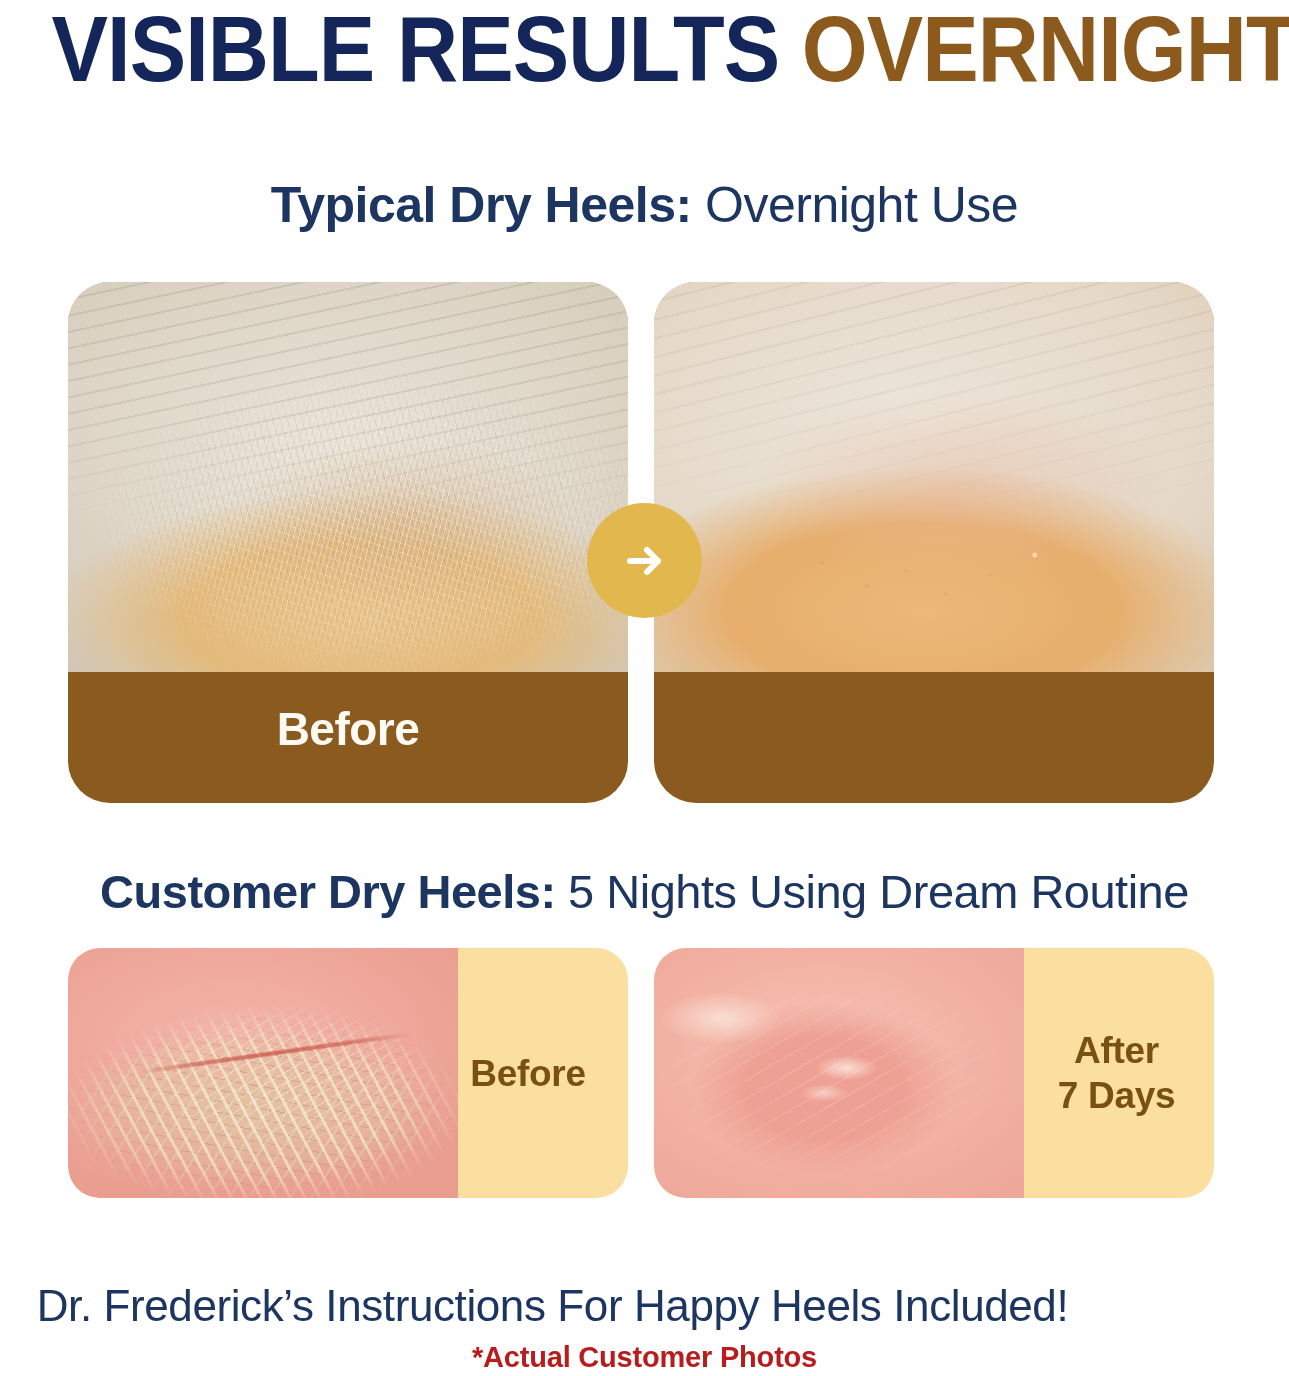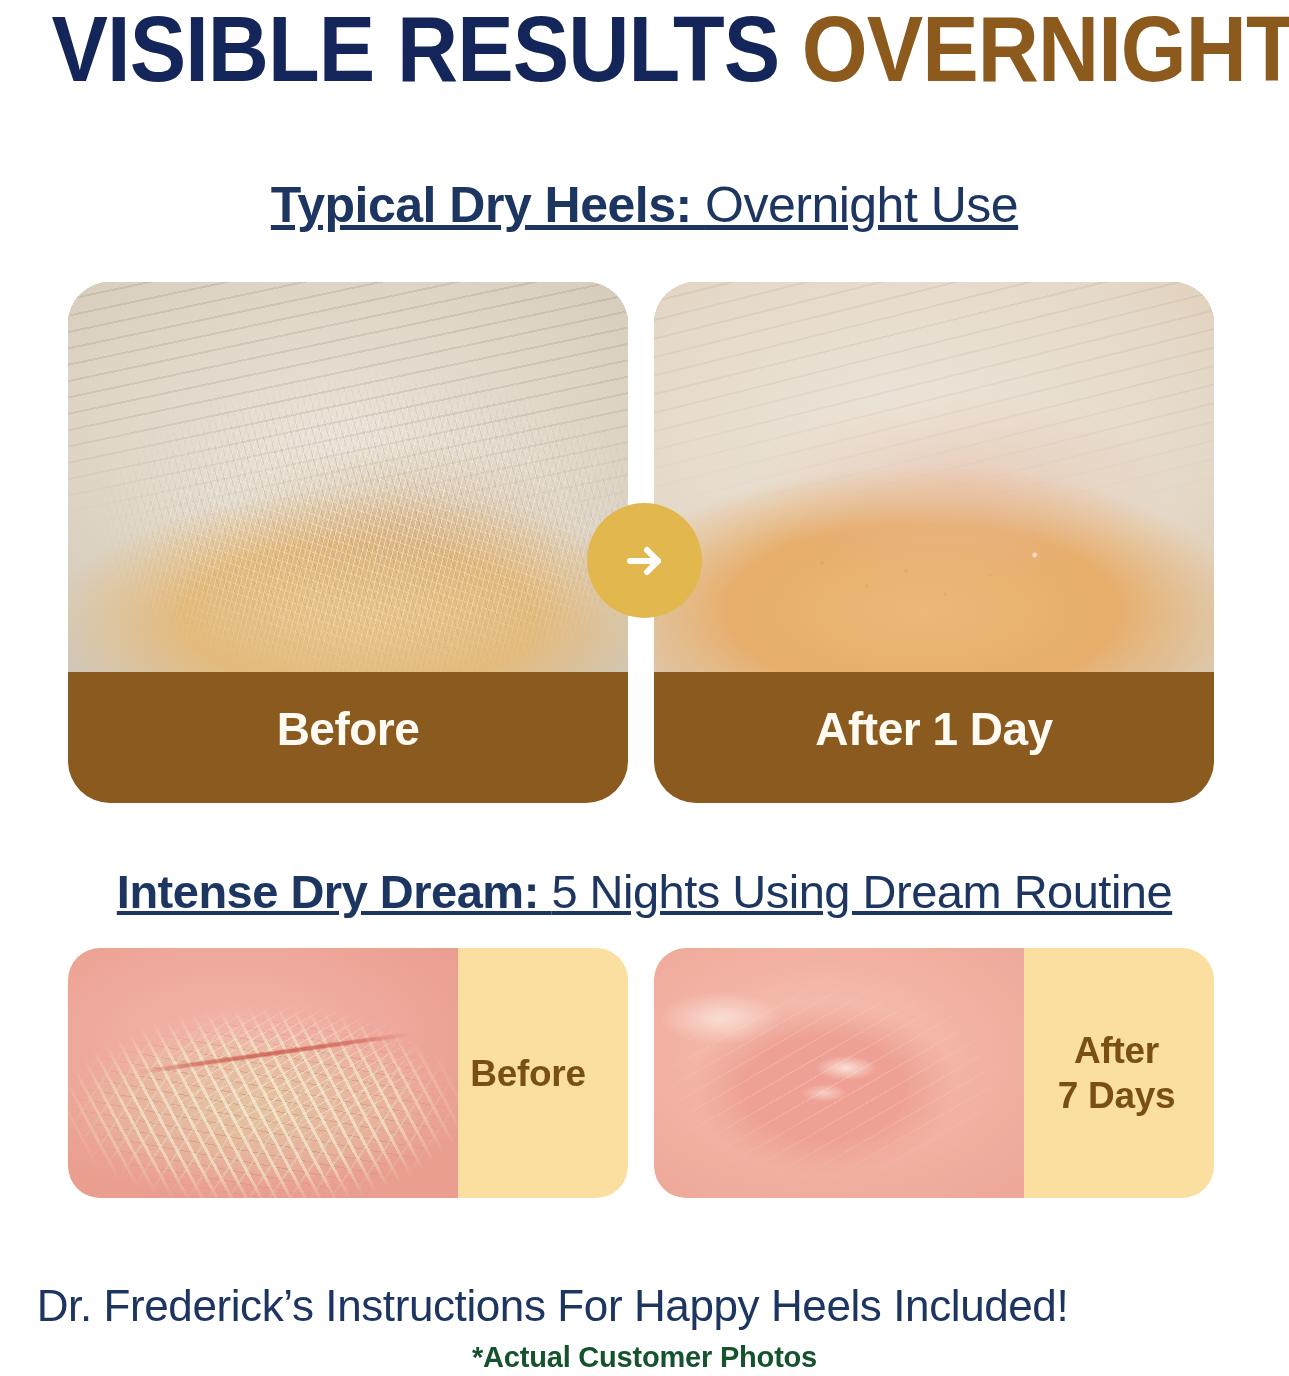--- a/index.html
+++ b/index.html
@@ -38,21 +38,20 @@
   .section-title {
     position: absolute;
     left: 0;
     width: 1289px;
     text-align: center;
     white-space: nowrap;
     color: #1d3661;
     font-size: 50px;
     line-height: 60px;
     letter-spacing: -0.5px;
-    text-decoration: underline;
   }
   .section-title .lead { font-weight: 700; }
   .section-title .rest { font-weight: 400; }
   #section-title-1 { top: 175px; }
   #section-title-2 { top: 862px; font-size: 47px; }
 
   
   .top-row {
     position: absolute;
     top: 282px;
@@ -287,21 +286,21 @@
     font-weight: 400;
     letter-spacing: -0.4px;
   }
   .footer-note {
     position: absolute;
     top: 1339px;
     left: 0;
     width: 1289px;
     text-align: center;
     white-space: nowrap;
-    color: #14532d;
+    color: #b91c1c;
     font-size: 29px;
     line-height: 36px;
     font-weight: 700;
     letter-spacing: -0.2px;
   }
 </style>
 </head>
 <body>
 
 <div class="headline"><span class="part-a">VISIBLE RESULTS </span><span class="part-b">OVERNIGHT</span></div>
@@ -310,33 +309,32 @@
 
 <div class="top-row">
 
   <div class="brown-card" id="card-typical-before">
     <div class="photo heel-before"></div>
     <div class="caption">Before</div>
   </div>
 
   <div class="brown-card" id="card-typical-after">
     <div class="photo heel-after1"></div>
-    <div class="caption">After 1 Day</div>
   </div>
 
 </div>
 
 <div class="arrow-badge">
   <svg width="56" height="56" viewBox="0 0 56 56" aria-hidden="true">
     <path d="M13 28 H41" stroke="#ffffff" stroke-width="6" stroke-linecap="round" fill="none"></path>
     <path d="M30 17 L41 28 L30 39" stroke="#ffffff" stroke-width="6" stroke-linecap="round" stroke-linejoin="round" fill="none"></path>
   </svg>
 </div>
 
-<div class="section-title" id="section-title-2"><span class="lead">Intense Dry Dream: </span><span class="rest">5 Nights Using Dream Routine</span></div>
+<div class="section-title" id="section-title-2"><span class="lead">Customer Dry Heels: </span><span class="rest">5 Nights Using Dream Routine</span></div>
 
 <div class="bottom-row">
 
   <div class="cream-card" id="card-intense-before">
     <div class="photo-sm"></div>
     <div class="caption-sm">
       <span>Before</span>
     </div>
   </div>
 

